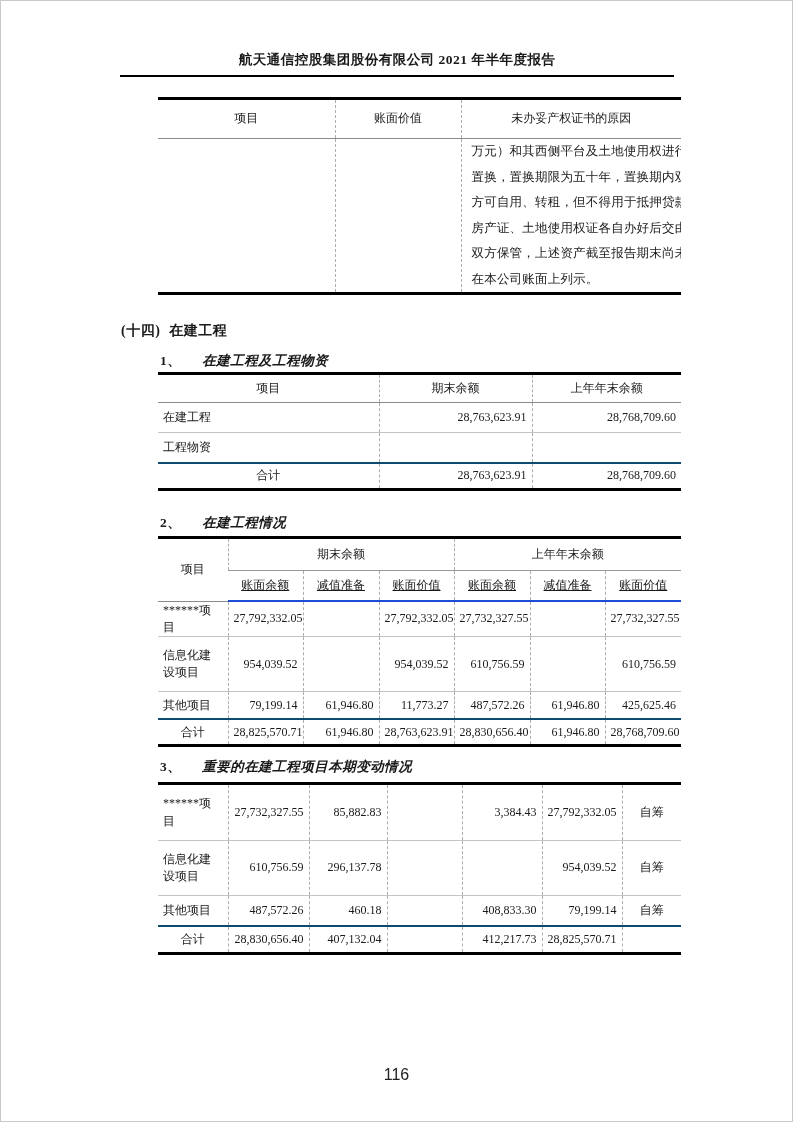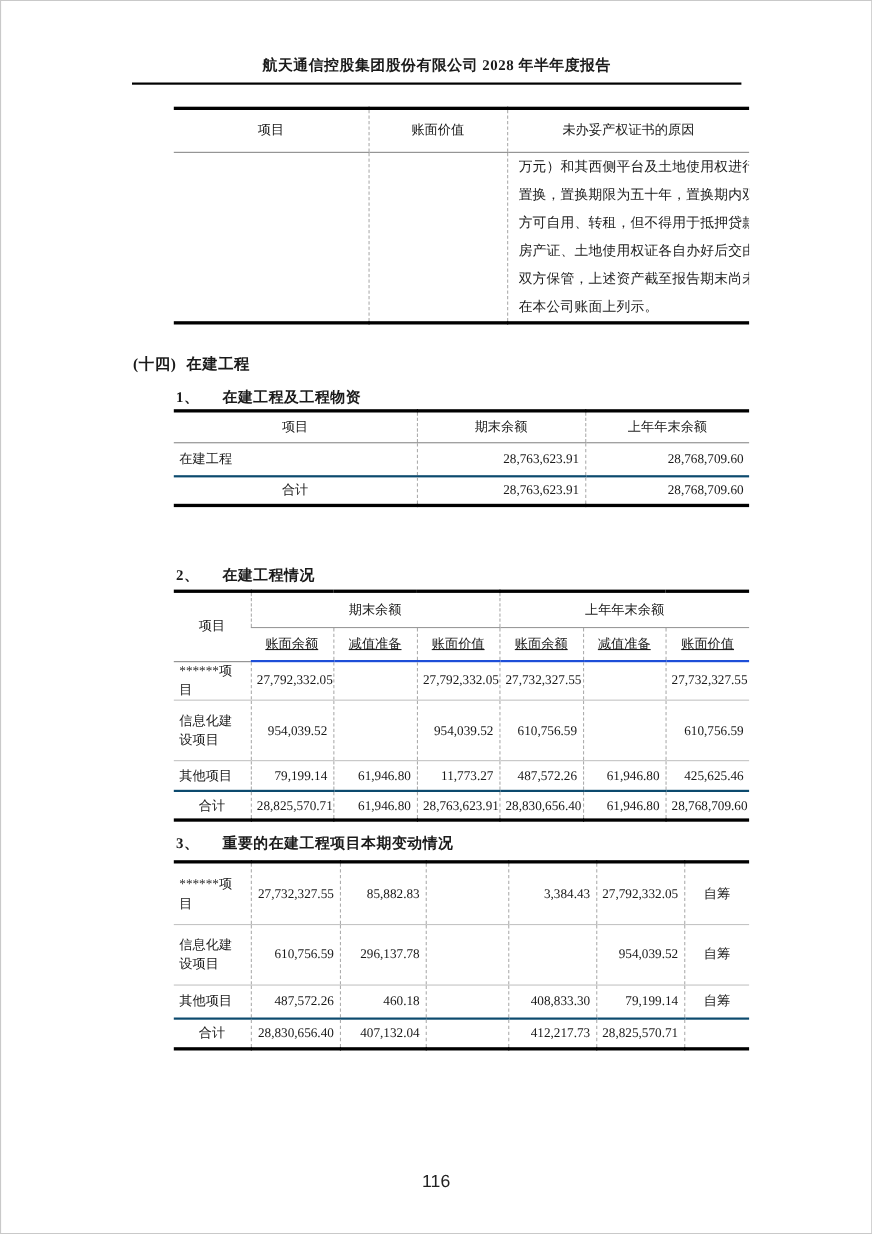--- a/index.html
+++ b/index.html
@@ -63,21 +63,21 @@
   
   .sec-heading {
     position: absolute; left: 121px; top: 322px;
     font-size: 14px; font-weight: bold; letter-spacing: 0.5px;
   }
   .sec-heading .sec-title { margin-left: 9px; }
   .sub-heading {
     position: absolute; left: 160px;
     font-size: 13.5px; font-weight: bold; letter-spacing: 0.5px;
   }
-  .sub-heading .sub-title { margin-left: 21px; }
+  .sub-heading .sub-title { margin-left: 21px; font-style: italic; }
   #sub1-heading { top: 352px; }
   #sub2-heading { top: 514px; }
   #sub3-heading { top: 758px; }
 
   
   .t1 { top: 372px; }
   .t1 tr.hdr th { height: 27px; }
   .t1 tr.body-row td { height: 29px; }
   .t1 tr.total-row td { height: 24px; }
 
@@ -107,21 +107,21 @@
     text-align: center;
     font-family: "Liberation Sans", "DejaVu Sans", sans-serif;
     font-size: 16px; color: #222;
   }
 </style>
 </head>
 <body>
 
 <div class="page">
 
-  <div class="doc-header">航天通信控股集团股份有限公司 2028 年半年度报告</div>
+  <div class="doc-header">航天通信控股集团股份有限公司 2021 年半年度报告</div>
 
   <table class="fin cert">
     <colgroup>
         <col style="width:177px">
         <col style="width:126px">
         <col style="width:220px">
       </colgroup>
     <tbody>
         <tr class="hdr">
       <th>项目</th>
@@ -159,20 +159,25 @@
     <tbody>
         <tr class="hdr">
       <th>项目</th>
       <th>期末余额</th>
       <th>上年年末余额</th>
     </tr>
     <tr class="body-row">
       <td class="lbl">在建工程</td>
       <td class="num">28,763,623.91</td>
       <td class="num">28,768,709.60</td>
+    </tr>
+    <tr class="body-row">
+      <td class="lbl">工程物资</td>
+      <td class="num"></td>
+      <td class="num"></td>
     </tr>
     <tr class="body-row total-row">
       <td class="ctr">合计</td>
       <td class="num">28,763,623.91</td>
       <td class="num">28,768,709.60</td>
     </tr>
   </tbody>
     </table>
 
   <div class="sub-heading" id="sub2-heading">

